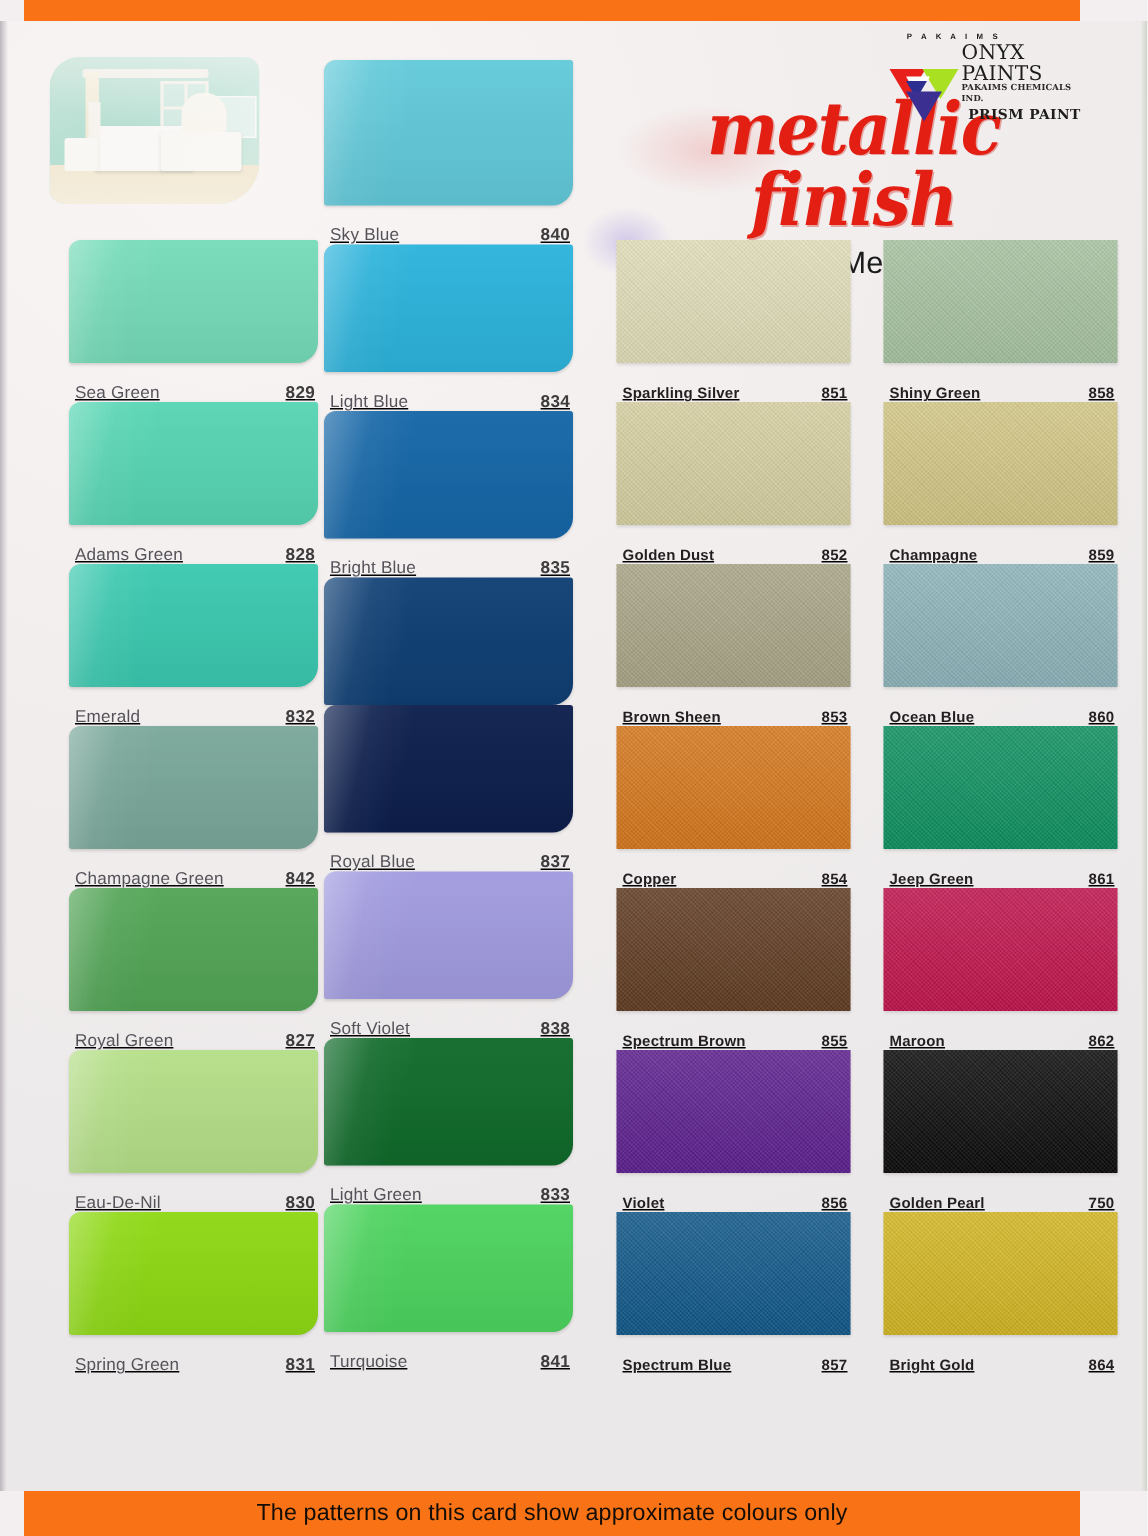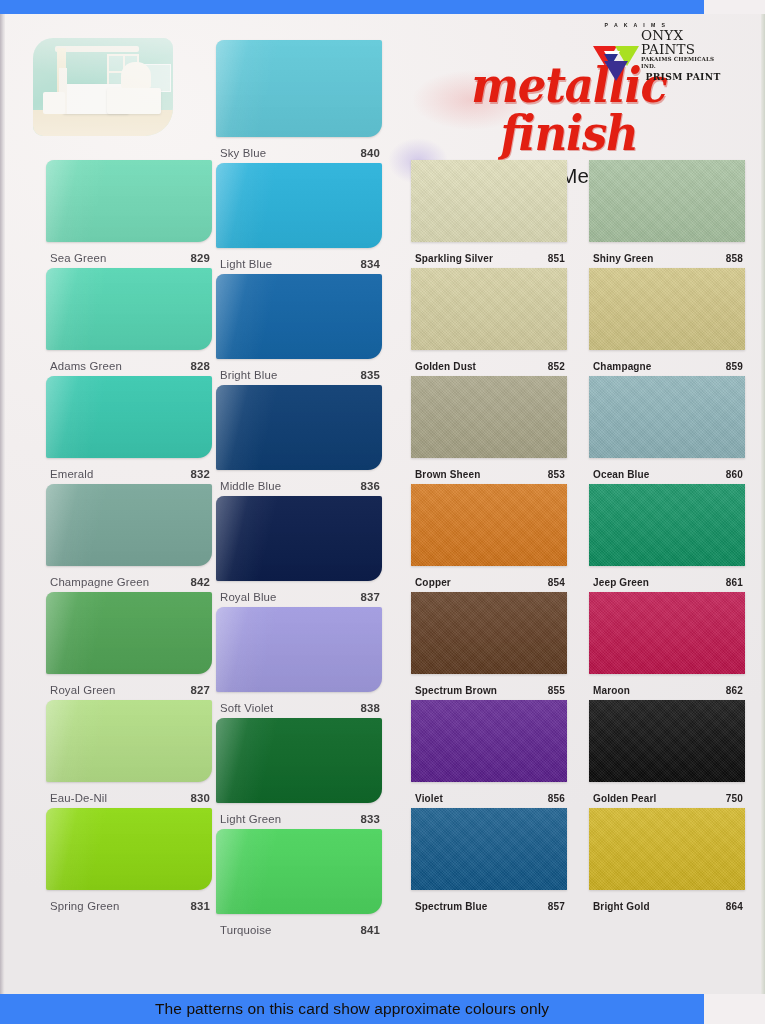--- a/index.html
+++ b/index.html
@@ -18,23 +18,23 @@
     position: relative;
     width: 765px;
     height: 1024px;
     background: #f3eff0;
     overflow: hidden;
   }
 
   
   .bar {
     position: absolute;
-    left: 0;
+    left: 16px;
     width: 704px;
-    background: #3b82f6;
+    background: #f97316;
     z-index: 5;
   }
   .bar.top { top: 0; height: 14px; }
   .bar.bottom {
     bottom: 0;
     height: 30px;
     display: flex;
     align-items: center;
     justify-content: center;
   }
@@ -280,25 +280,26 @@
     content: "";
     position: absolute; inset: 0;
     background:
       repeating-linear-gradient(45deg, rgba(255,255,255,.055) 0 1px, rgba(0,0,0,.035) 1px 2px),
       repeating-linear-gradient(-45deg, rgba(255,255,255,.04) 0 1px, rgba(0,0,0,.025) 1px 2px),
       linear-gradient(180deg, rgba(255,255,255,.10), rgba(0,0,0,.05));
   }
 
   .label-row {
     display: flex;
-    align-items: center;
+    align-items: flex-end;
     justify-content: space-between;
     padding: 6px 2px 0 4px;
     height: 26px;
     box-sizing: border-box;
+    text-decoration: underline;
   }
   .swatch-name {
     font-size: 11.4px;
     color: #3e3c3d;
     letter-spacing: .15px;
     white-space: nowrap;
   }
   .swatch-code {
     font-size: 11.4px;
     color: #3e3c3d;
@@ -433,24 +434,20 @@
       </div>
       <div class="swatch-cell">
         <div class="swatch glossy" style="background: rgb(22, 103, 168); height: 85px;"></div>
         <div class="label-row">
           <span class="swatch-name">Bright Blue</span>
           <span class="swatch-code">835</span>
         </div>
       </div>
       <div class="swatch-cell">
         <div class="swatch glossy" style="background: rgb(15, 63, 116); height: 85px;"></div>
-        <div class="label-row">
-          <span class="swatch-name">Middle Blue</span>
-          <span class="swatch-code">836</span>
-        </div>
       </div>
       <div class="swatch-cell">
         <div class="swatch glossy" style="background: rgb(13, 31, 77); height: 85px;"></div>
         <div class="label-row">
           <span class="swatch-name">Royal Blue</span>
           <span class="swatch-code">837</span>
         </div>
       </div>
       <div class="swatch-cell">
         <div class="swatch glossy" style="background: rgb(162, 156, 224); height: 85px;"></div>

